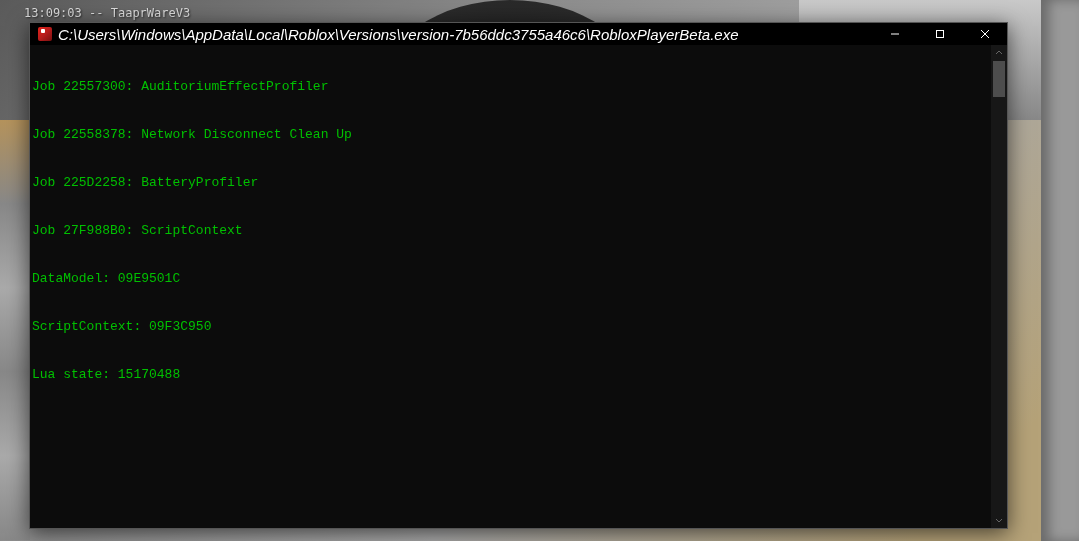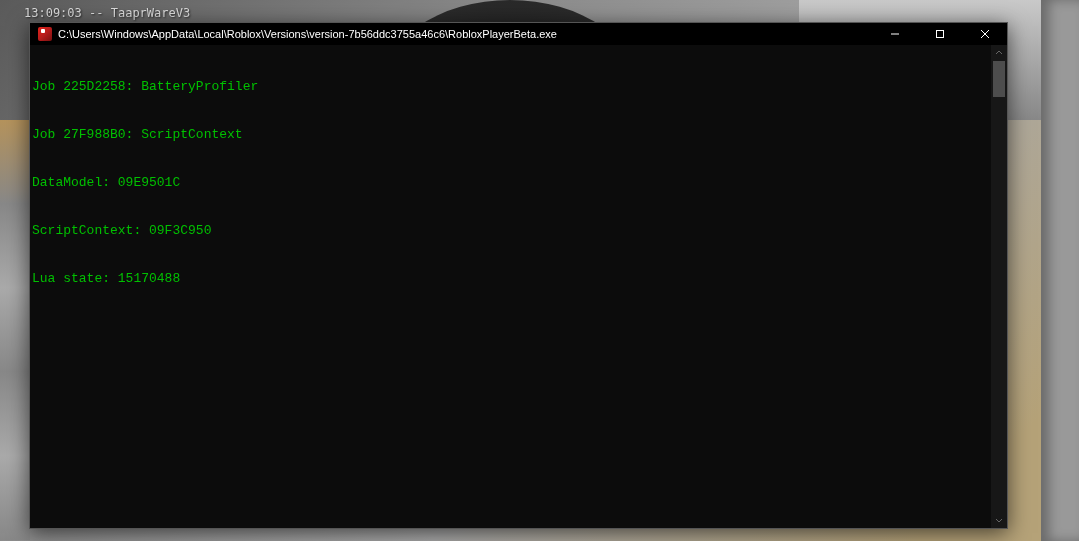--- a/index.html
+++ b/index.html
@@ -100,25 +100,26 @@
       position: absolute;
       top: 2px;
       left: 3px;
       width: 4px;
       height: 4px;
       background: #fff;
       border-radius: 1px;
     }
     .titlebar-text {
       color: #fff;
-      font-size: 11px;
+      font-size: 15px;
       font-family: "Segoe UI", Tahoma, sans-serif;
       flex: 1;
       white-space: nowrap;
       overflow: hidden;
+      font-style: italic;
     }
     .titlebar-buttons {
       display: flex;
       height: 100%;
     }
     .tb-btn {
       width: 45px;
       height: 22px;
       display: flex;
       align-items: center;
@@ -206,20 +207,22 @@
       <div class="tb-btn">
         <svg width="10" height="10">
             <line x1="1" y1="1" x2="9" y2="9"></line>
             <line x1="9" y1="1" x2="1" y2="9"></line>
           </svg>
       </div>
     </div>
   </div>
   <div class="console-body">
     <div class="console-output">
+      <span class="line">Job 22557300: AuditoriumEffectProfiler</span>
+      <span class="line">Job 22558378: Network Disconnect Clean Up</span>
       <span class="line">Job 225D2258: BatteryProfiler</span>
       <span class="line">Job 27F988B0: ScriptContext</span>
       <span class="line">DataModel: 09E9501C</span>
       <span class="line">ScriptContext: 09F3C950</span>
       <span class="line">Lua state: 15170488</span>
       
       
       
       
       

